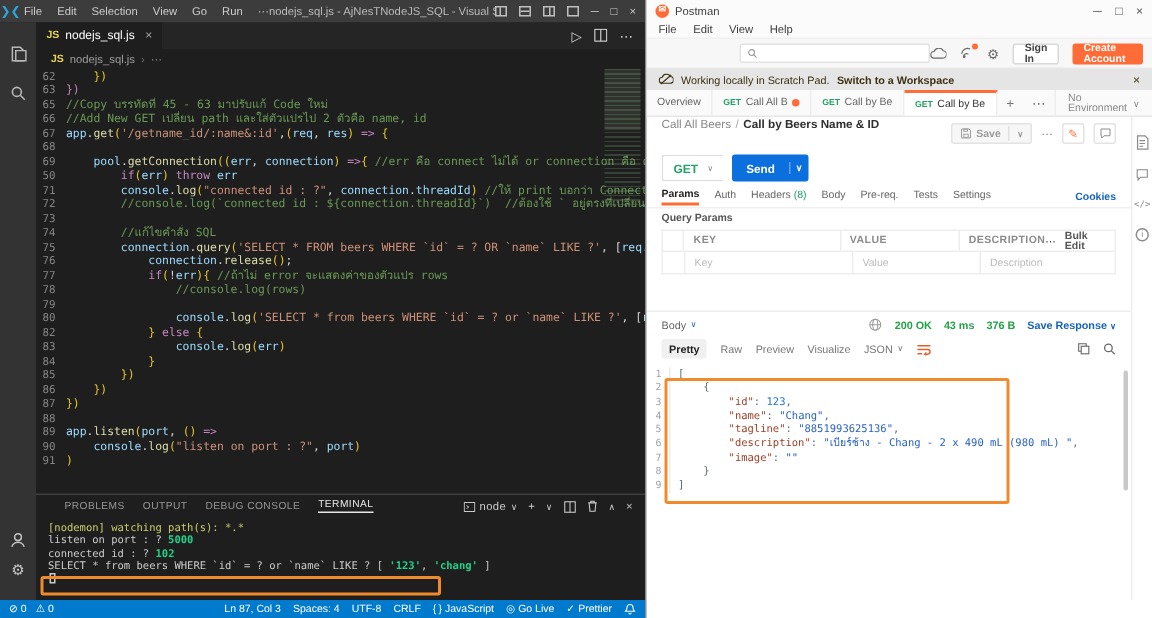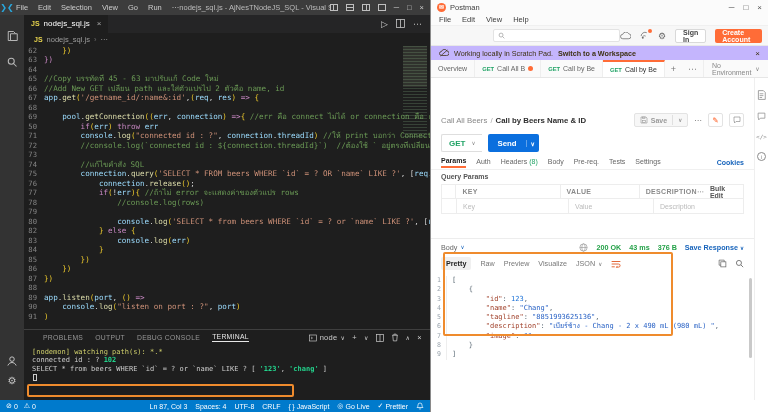--- a/index.html
+++ b/index.html
@@ -63,35 +63,35 @@
   .pm-logo { width:9px; height:9px; border-radius:50%; background:#ff6c37; color:#fff; font-size:6px; text-align:center; line-height:9px; font-weight:bold; margin-right:4px; }
   .pm-winctl { margin-left:auto; display:flex; gap:9px; color:#555; font-size:8px; }
   .pm-menubar { height:12px; display:flex; gap:11px; align-items:center; padding-left:8px; font-size:7.5px; background:#fbfbfb; border-bottom:1px solid #f0f0f0; }
   .pm-toolbar { height:20px; display:flex; align-items:center; background:#f7f7f7; border-bottom:1px solid #e8e8e8; padding:0 6px; }
   .pm-search { width:150px; height:13px; margin-left:56px; background:#ffffff; border:1px solid #e3e3e3; border-radius:2px; display:flex; align-items:center; gap:3px; padding-left:4px; color:#999; font-size:7px; }
   .pm-tool-icons { margin-left:auto; display:flex; align-items:center; gap:9px; }
   .tool-ic { position:relative; color:#6b6b6b; }
   .dot { position:absolute; top:-2px; right:-3px; width:4px; height:4px; border-radius:50%; background:#ff6c37; }
   .btn-signin { height:14px; padding:0 7px; font-size:7px; font-weight:bold; color:#444; background:#ffffff; border:1px solid #d9d9d9; border-radius:2px; display:flex; align-items:center; }
   .btn-create { height:14px; padding:0 7px; font-size:7px; font-weight:bold; color:#fff; background:#ff6c37; border-radius:2px; display:flex; align-items:center; }
-  .pm-banner { height:14px; background:#c4b5fd; display:flex; align-items:center; gap:5px; padding:0 8px; font-size:7.2px; color:#3d3012; }
+  .pm-banner { height:14px; background:#e5e5e5; display:flex; align-items:center; gap:5px; padding:0 8px; font-size:7.2px; color:#3d3012; }
   .pm-banner b { font-weight:bold; }
   .pm-banner .close { margin-left:auto; font-size:8px; }
   .pm-tabrow { height:18px; display:flex; align-items:stretch; background:#fafafa; border-bottom:1px solid #e6e6e6; font-size:7px; }
   .pm-tab { display:flex; align-items:center; gap:3px; padding:0 7px; border-right:1px solid #eeeeee; color:#666; white-space:nowrap; }
   .pm-tab .meth { color:#21a366; font-size:5.8px; font-weight:bold; }
   .pm-tab.active { background:#ffffff; border-top:2px solid #ff6c37; color:#333; }
   .pm-tab .udot { width:5px; height:5px; border-radius:50%; background:#ff6c37; }
   .pm-tab-plus, .pm-tab-more { display:flex; align-items:center; padding:0 6px; color:#777; font-size:9px; }
   .pm-env { margin-left:auto; display:flex; align-items:center; gap:4px; padding:0 8px; color:#888; font-size:7px; border-left:1px solid #eeeeee; }
   .pm-eye { display:flex; align-items:center; padding:0 7px; border-left:1px solid #eeeeee; color:#777; }
   .pm-inner { position:relative; height:352px; }
   .pm-right-rail { position:absolute; right:0; top:0; width:14px; height:322px; border-left:1px solid #efefef; display:flex; flex-direction:column; align-items:center; gap:12px; padding-top:12px; color:#8b8b8b; background:#fff; }
   .pm-content { position:absolute; left:0; top:0; right:14px; bottom:14px; overflow:hidden; }
-  .pm-crumbrow { height:22px; display:flex; align-items:center; padding:0 10px; font-size:7.8px;margin-top:31px; }
+  .pm-crumbrow { height:22px; display:flex; padding:0 10px; font-size:7.8px; }
   .crumb-parent { color:#888; } .crumb-sep { color:#aaa; margin:0 3px; } .crumb-cur { color:#2e2e2e; font-weight:bold; }
   .crumb-actions { margin-left:auto; display:flex; align-items:center; gap:6px; }
   .btn-save { display:flex; align-items:center; gap:3px; height:14px; padding:0 5px; border:1px solid #e3e3e3; background:#f7f7f7; border-radius:2px; color:#9a9a9a; font-size:7px; font-weight:bold; }
   .btn-save .sep { width:1px; height:10px; background:#e0e0e0; margin:0 2px; }
   .mini-box { width:15px; height:14px; border:1px solid #e3e3e3; border-radius:2px; display:flex; align-items:center; justify-content:center; background:#fff; }
   .pm-urlrow { height:24px; display:flex; align-items:center; padding:0 10px; gap:0; }
   .pm-method { height:18px; display:flex; align-items:center; gap:6px; padding:0 7px; border:1px solid #dedede; border-right:none; border-radius:2px 0 0 2px; background:#fff; }
   .pm-method .m { color:#21a366; font-weight:bold; font-size:8px; }
   .pm-url { flex:1; height:18px; border:1px solid #dedede; background:#fff; display:flex; align-items:center; padding-left:6px; font-size:7.6px; color:#333; border-radius:0 2px 2px 0; }
   .btn-send { height:18px; margin-left:6px; background:#0b6fde; color:#fff; border-radius:2px; display:flex; align-items:center; font-size:7.8px; font-weight:bold; }
@@ -198,21 +198,20 @@
       <div class="vs-breadcrumb">
         <span class="js-badge">JS</span>
         <span>nodejs_sql.js</span>
         <span style="color:#6e6e6e;">›</span>
         <span>···</span>
       </div>
       <div class="vs-editor">
         <div id="editor-lines">
             <div class="ed-line"><span class="ed-num">62</span><span class="ed-text"><span class="tk-b">    })</span></span></div>
             <div class="ed-line"><span class="ed-num">63</span><span class="ed-text"><span class="tk-m">})</span></span></div>
-            <div class="ed-line"><span class="ed-num">64</span><span class="ed-text"></span></div>
             <div class="ed-line"><span class="ed-num">65</span><span class="ed-text"><span class="tk-c">//Copy บรรทัดที่ 45 - 63 มาปรับแก้ Code ใหม่</span></span></div>
             <div class="ed-line"><span class="ed-num">66</span><span class="ed-text"><span class="tk-c">//Add New GET เปลี่ยน path และใส่ตัวแปรไป 2 ตัวคือ name, id</span></span></div>
             <div class="ed-line"><span class="ed-num">67</span><span class="ed-text"><span class="tk-v">app</span><span class="tk-p">.</span><span class="tk-f">get</span><span class="tk-b">(</span><span class="tk-s">'/getname_id/:name&amp;:id'</span><span class="tk-p">,</span><span class="tk-b">(</span><span class="tk-v">req</span><span class="tk-p">, </span><span class="tk-v">res</span><span class="tk-b">)</span><span class="tk-k"> =&gt; </span><span class="tk-b">{</span></span></div>
             <div class="ed-line"><span class="ed-num">68</span><span class="ed-text"></span></div>
             <div class="ed-line"><span class="ed-num">69</span><span class="ed-text"><span class="tk-p">    </span><span class="tk-v">pool</span><span class="tk-p">.</span><span class="tk-f">getConnection</span><span class="tk-b">((</span><span class="tk-v">err</span><span class="tk-p">, </span><span class="tk-v">connection</span><span class="tk-b">)</span><span class="tk-k"> =&gt;</span><span class="tk-b">{ </span><span class="tk-c">//err คือ connect ไม่ได้ or connection คือ ค</span></span></div>
             <div class="ed-line"><span class="ed-num">50</span><span class="ed-text"><span class="tk-p">        </span><span class="tk-k">if</span><span class="tk-b">(</span><span class="tk-v">err</span><span class="tk-b">)</span><span class="tk-k"> throw </span><span class="tk-v">err</span></span></div>
             <div class="ed-line"><span class="ed-num">71</span><span class="ed-text"><span class="tk-p">        </span><span class="tk-v">console</span><span class="tk-p">.</span><span class="tk-f">log</span><span class="tk-b">(</span><span class="tk-s">"connected id : ?"</span><span class="tk-p">, </span><span class="tk-v">connection</span><span class="tk-p">.</span><span class="tk-v">threadId</span><span class="tk-b">) </span><span class="tk-c">//ให้ print บอกว่า Connect</span></span></div>
             <div class="ed-line"><span class="ed-num">72</span><span class="ed-text"><span class="tk-p">        </span><span class="tk-c">//console.log(`connected id : ${connection.threadId}`)  //ต้องใช้ ` อยู่ตรงที่เปลี่ยน</span></span></div>
             <div class="ed-line"><span class="ed-num">73</span><span class="ed-text"></span></div>
             <div class="ed-line"><span class="ed-num">74</span><span class="ed-text"><span class="tk-p">        </span><span class="tk-c">//แก้ไขคำสั่ง SQL</span></span></div>
@@ -262,20 +261,21 @@
               <svg width="8" height="9" viewBox="0 0 14 16">
                   <path d="M2 4h10M5 4V2h4v2M3 4l1 10h6l1-10" fill="none" stroke="#ccc" stroke-width="1.3"></path>
                 </svg>
             </span>
             <span style="font-size:6px;">∧</span>
             <span>×</span>
           </div>
         </div>
         <div class="term" id="terminal-lines">
             <div class="term-line"><span class="tm-y">[nodemon] watching path(s): *.*</span></div>
+            <div class="term-line"><span class="tm-w">listen on port : ? </span><span class="tm-gb">5000</span></div>
             <div class="term-line"><span class="tm-w">connected id : ? </span><span class="tm-gb">102</span></div>
             <div class="term-line"><span class="tm-w">SELECT * from beers WHERE `id` = ? or `name` LIKE ? [ </span><span class="tm-gb">'123'</span><span class="tm-w">, </span><span class="tm-gb">'chang'</span><span class="tm-w"> ]</span></div>
             <div class="term-line"><span class="term-cursor"></span></div>
           </div>
       </div>
     </div>
   </div>
   <div class="vs-statusbar">
     <div class="sb-left">
       <span class="sb-item">

